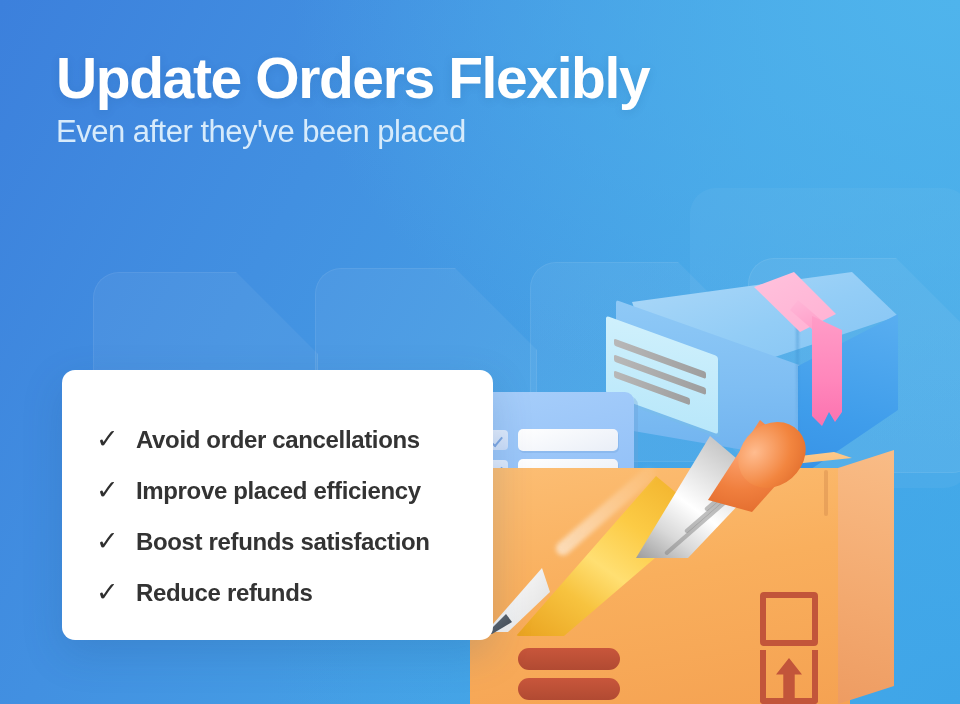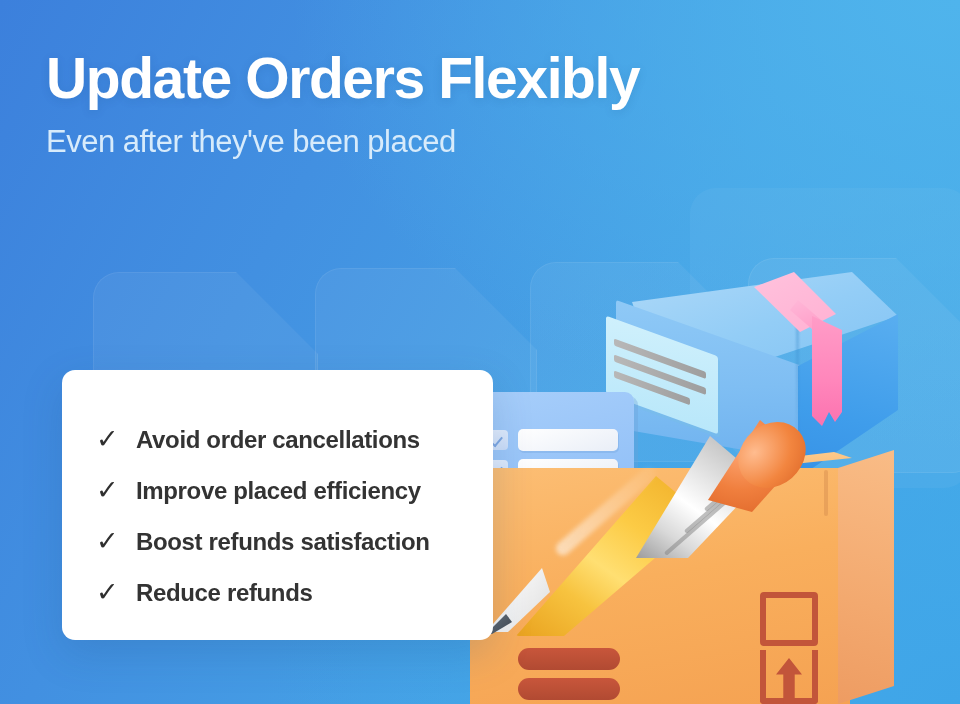--- a/index.html
+++ b/index.html
@@ -39,28 +39,28 @@
     clip-path: polygon(0 0, 100% 0, 100% 100%, 82px 100%, 0 calc(100% - 82px));
   }
 
   #d1 { left:93px;  top:272px; width:225px; height:190px; }
   #d2 { left:315px; top:268px; width:222px; height:195px; }
   #d3 { left:530px; top:262px; width:230px; height:200px; }
   #d4 { left:748px; top:258px; width:230px; height:215px; }
   #d5 { left:690px; top:188px; width:280px; height:300px; background:rgba(255,255,255,0.045); }
 
   
-  #headline-block { position:absolute; left:46px; top:48px; width:800px; }
+  #headline-block { position:absolute; left:56px; top:48px; width:800px; }
   #headline {
     font-size:57px; font-weight:bold; color:#FFFFFF;
     letter-spacing:-1.4px; line-height:1.06;
     text-shadow:0 2px 10px rgba(20,70,130,0.14);
   }
   #subheadline {
-    margin-top:16px;
+    margin-top:6px;
     font-size:31px; font-weight:400; color:#D7EBFB;
     letter-spacing:-0.5px; line-height:1.15;
   }
 
   
   #art { position:absolute; left:0; top:0; width:960px; height:704px; }
 
   
   .blue-box { position:absolute; }
   #bb-top {

